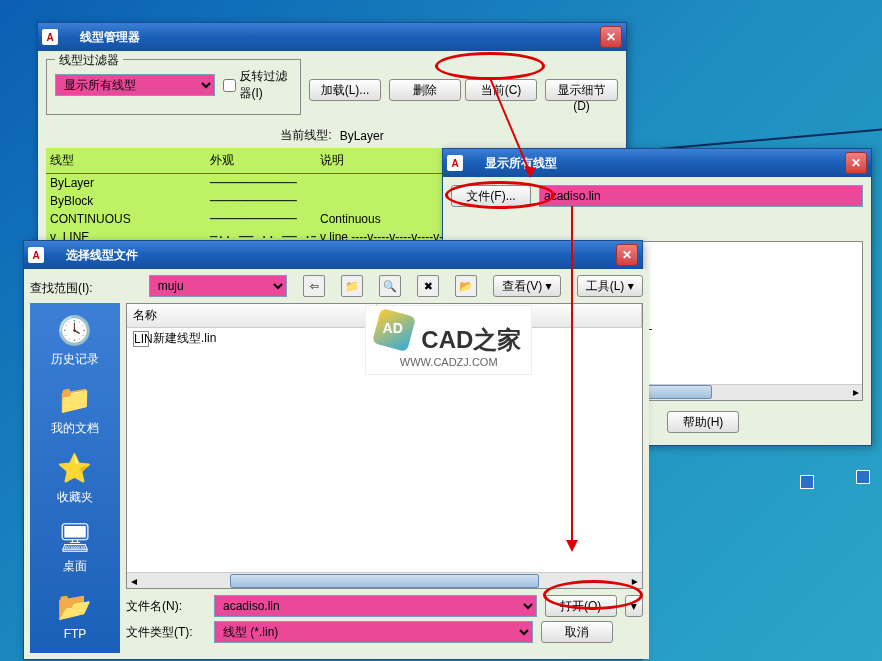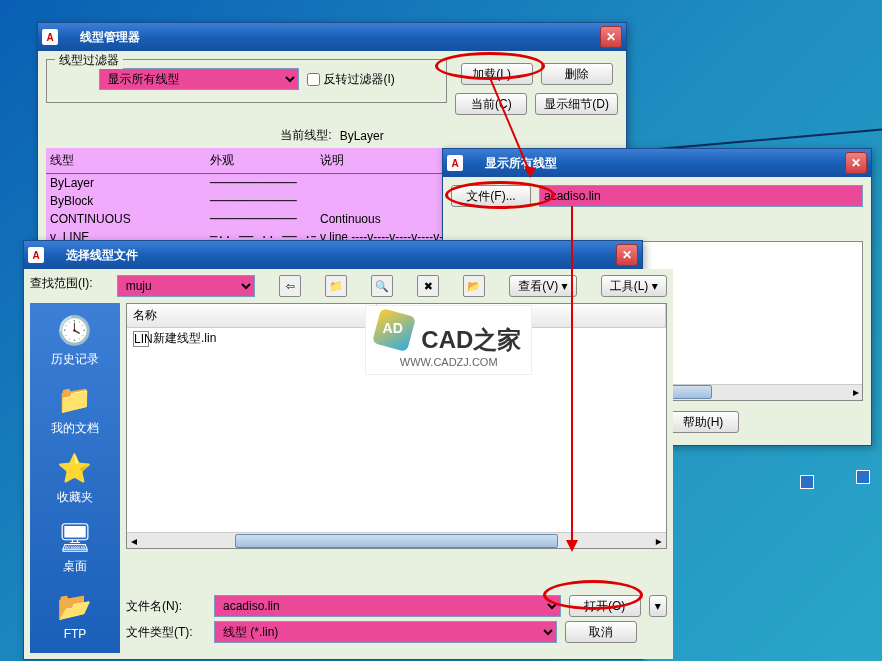--- a/index.html
+++ b/index.html
@@ -10,44 +10,44 @@
 .titlebar .app-icon { width: 16px; height: 16px; background: #fff; border-radius: 2px; margin-right: 6px; display: flex; align-items: center; justify-content: center; color: #c00; font-size: 10px; font-weight: bold; }
 .titlebar .title-text { flex: 1; padding-left: 16px; }
 .titlebar .close-btn { width: 22px; height: 22px; background: linear-gradient(to bottom, #f08080, #d04040); border: 1px solid #a03030; border-radius: 3px; display: flex; align-items: center; justify-content: center; color: #fff; font-weight: bold; cursor: pointer; }
 .window-body { background: #e8f0e0; padding: 8px; }
 .groupbox { border: 1px solid #888; padding: 8px; margin-bottom: 8px; position: relative; }
 .groupbox-title { position: absolute; top: -8px; left: 8px; background: #e8f0e0; padding: 0 4px; }
 .row { display: flex; align-items: center; gap: 8px; margin-bottom: 4px; justify-content: center; }
 select, input[type=text] { border: 1px solid #7a9cc0; background: #ec4899; padding: 2px 4px; height: 22px; }
 .btn { border: 1px solid #888; background: linear-gradient(to bottom, #fefefe, #e0e0e0); padding: 2px 8px; height: 22px; cursor: pointer; border-radius: 3px; min-width: 72px; }
 .checkbox-label { display: flex; align-items: center; gap: 4px; }
-.list-area { background: #f0abfc; }
+.list-area { background: #bef264; }
 .list-header { display: flex; border-bottom: 1px solid #666; padding: 2px 0; }
 .list-header > div { padding: 2px 4px; }
 .list-row { display: flex; padding: 1px 0; }
 .list-row > div { padding: 1px 4px; white-space: nowrap; overflow: hidden; }
 .col-name { width: 160px; }
 .col-look { width: 110px; }
 .col-desc { flex: 1; }
 .circle-highlight { position: absolute; border: 3px solid #d00; border-radius: 50%; pointer-events: none; }
 .arrow-svg { position: absolute; pointer-events: none; }
 
 .fd-sidebar { width: 90px; background: linear-gradient(to bottom, #3d7fd6, #1a5fb8); display: flex; flex-direction: column; align-items: center; padding-top: 8px; }
 .fd-sidebar-item { width: 70px; text-align: center; color: #fff; margin-bottom: 12px; cursor: pointer; }
 .fd-sidebar-icon { width: 38px; height: 38px; margin: 0 auto 2px; display: flex; align-items: center; justify-content: center; font-size: 28px; }
 .fd-main { flex: 1; display: flex; flex-direction: column; padding: 6px; background: #e8f0e0; }
-.fd-toolbar { display: flex; align-items: flex-start; gap: 24px; margin-bottom: 6px; }
+.fd-toolbar { display: flex; align-items: flex-end; gap: 16px; margin-bottom: 6px; }
 .fd-tool-btn { width: 22px; height: 22px; border: 1px solid #888; background: #f0f0f0; border-radius: 2px; display: flex; align-items: center; justify-content: center; cursor: pointer; font-size: 11px; }
 .fd-list { flex: 1; background: #fff; border: 1px solid #888; min-height: 220px; position: relative; }
 .fd-list-header { display: flex; background: linear-gradient(to bottom, #fefefe, #e8e8e8); border-bottom: 1px solid #ccc; }
 .fd-list-header > div { padding: 3px 6px; border-right: 1px solid #ccc; }
 .fd-file-row { display: flex; padding: 2px 6px; }
 .fd-scroll-h { height: 16px; background: #e8e8e8; border-top: 1px solid #ccc; position: absolute; bottom: 0; left: 0; right: 0; display:flex; justify-content:space-between; align-items:center; }
 .fd-bottom { padding: 6px 0; }
-.lookup-select { flex: 1; }
+.lookup-select { flex: 1; margin-left: 40px; }
 .logo-overlay { position: absolute; background: #fff; padding: 6px 10px; border: 1px solid #eee; text-align: center; }
 .logo-overlay .big { font-size: 24px; font-weight: bold; color: #333; }
 .logo-overlay .small { font-size: 11px; color: #666; }
 .logo-icon { display: inline-block; width: 36px; height: 36px; background: linear-gradient(135deg,#ffcc33,#33aadd); border-radius: 6px; transform: rotate(15deg); margin-right: 6px; position:relative; }
 .logo-icon::after { content:"AD"; position:absolute; left:6px; top:8px; color:#fff; font-weight:bold; font-size:14px; transform:rotate(-15deg);}
 .avail-list { background:#fff; border:1px solid #888; height:160px; overflow:hidden; padding:4px 2px; font-family: "Courier New", monospace; font-size:12px; position:relative; }
 .avail-row { white-space: pre; }
 .avail-scroll { position:absolute; bottom:0; left:0; right:0; height:16px; background:#e8e8e8; border-top:1px solid #ccc; display:flex; }
 .avail-thumb { background: linear-gradient(to bottom,#d0e0f0,#a0c0e0); border:1px solid #6a8ab0; border-radius:2px; height:14px; }
 </style>
@@ -69,21 +69,21 @@
         <div class="row">
           <select style="width:200px;">
             <option>显示所有线型</option>
           </select>
           <label class="checkbox-label">
             <input type="checkbox" style="">
             <span>反转过滤器(I)</span>
           </label>
         </div>
       </div>
-      <div style="display:flex; flex-direction:column; gap:4px; padding:4px 0;">
+      <div style="display:flex; flex-direction:row; gap:4px; padding:4px 0;margin-top:16px;">
         <div class="row">
           <button class="btn">加载(L)...</button>
           <button class="btn">删除</button>
         </div>
         <div class="row">
           <button class="btn">当前(C)</button>
           <button class="btn">显示细节(D)</button>
         </div>
       </div>
     </div>
@@ -200,21 +200,21 @@
               <div class="fd-sidebar-item">
                 <div class="fd-sidebar-icon">🖥</div>
                 <div>桌面</div>
               </div>
               <div class="fd-sidebar-item">
                 <div class="fd-sidebar-icon">📂</div>
                 <div>FTP</div>
               </div>
             </div>
         </div>
-        <div style="flex:1; display:flex; flex-direction:column; padding-left:6px;gap:40px;">
+        <div style="flex:1; display:flex; flex-direction:column; padding-left:6px;">
           <div class="fd-list">
             <div class="fd-list-header">
               <div style="width:250px;">名称</div>
               <div style="flex:1;">修改日期</div>
             </div>
             <div class="fd-file-row">
               <div style="width:250px; display:flex; align-items:center; gap:4px;">
                 <span style="display:inline-block;width:16px;height:16px;background:#fff;border:1px solid #888;font-size:12px;text-align:center;line-height:14px;">LIN</span>
                 <span>新建线型.lin</span>
               </div>

